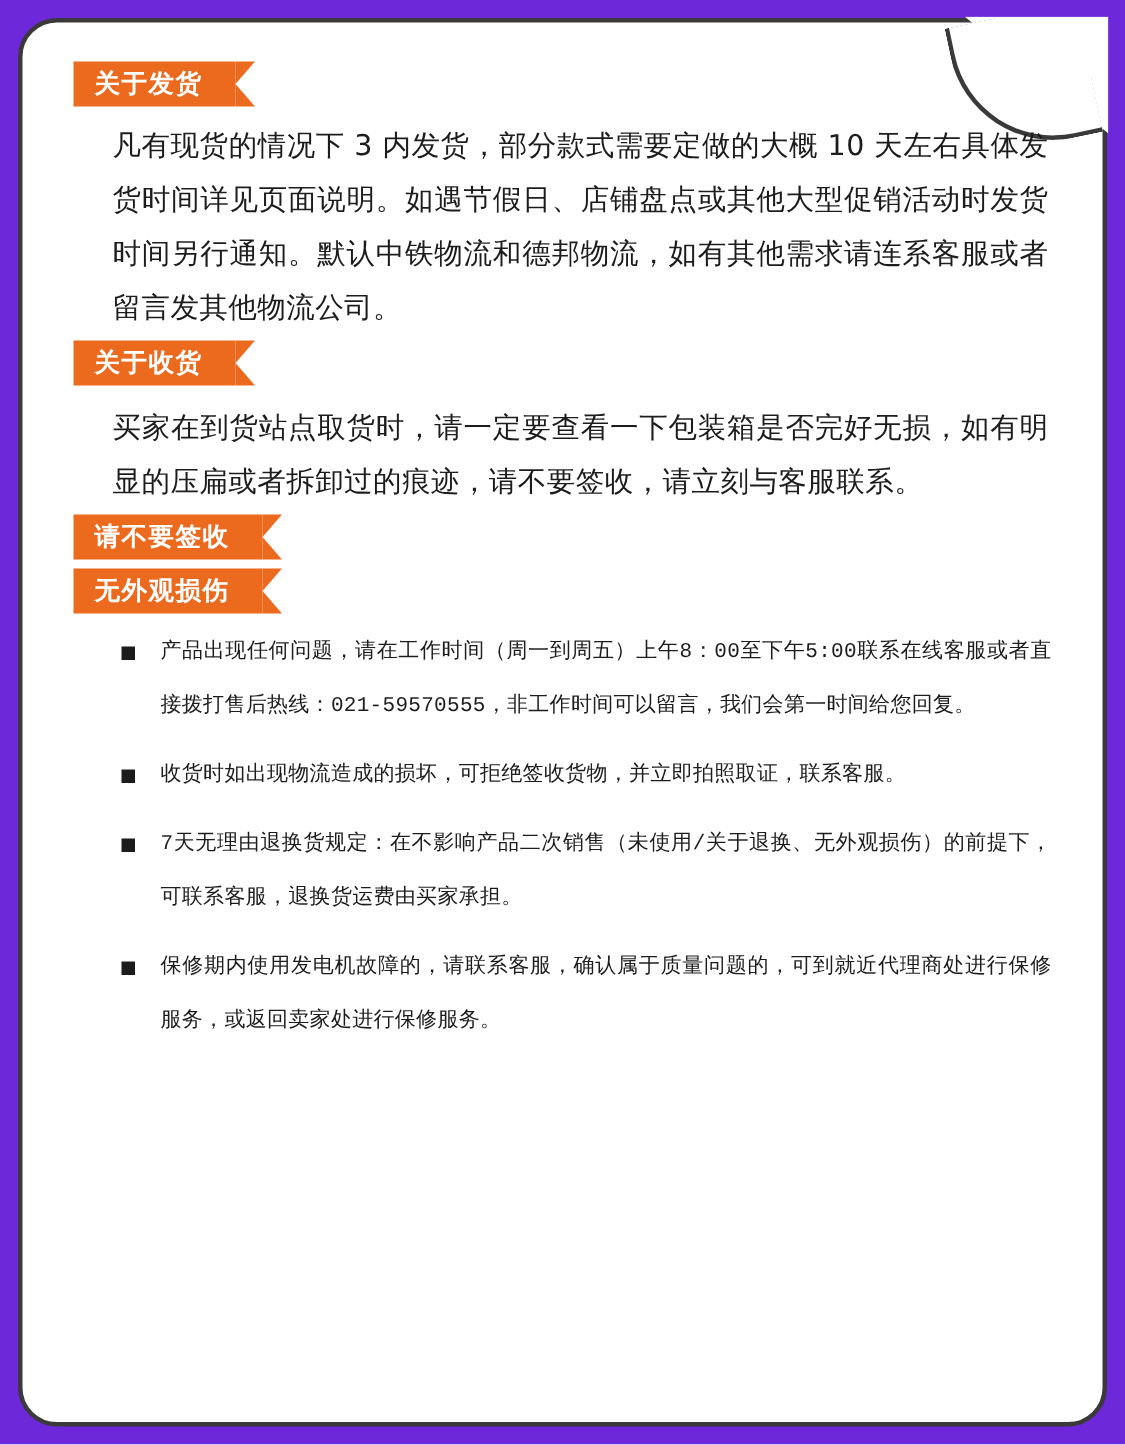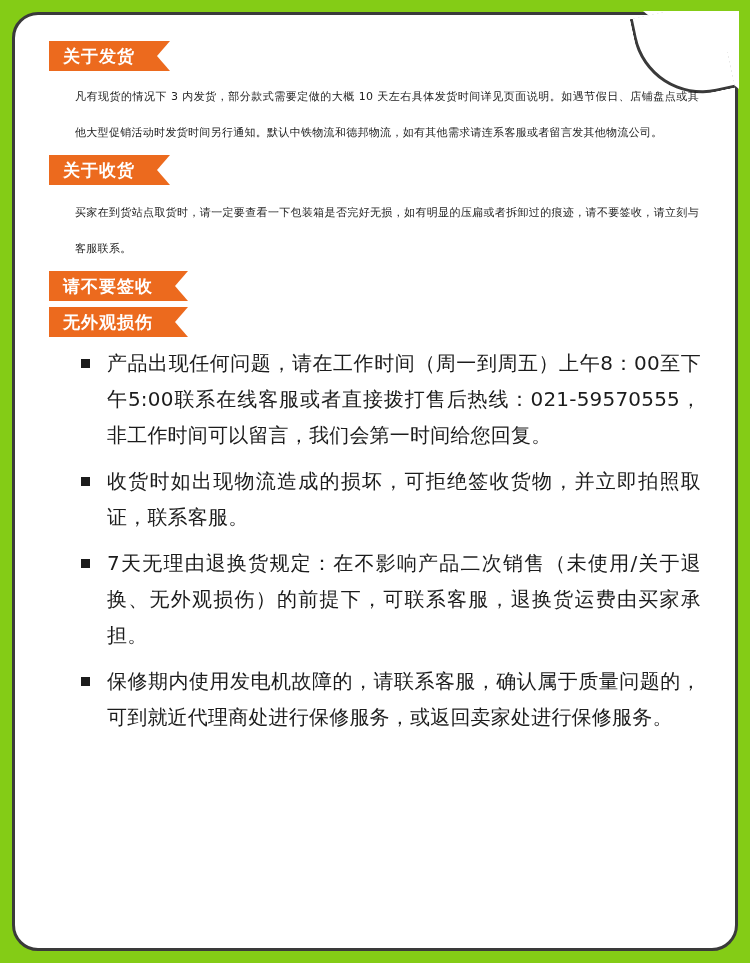--- a/index.html
+++ b/index.html
@@ -14,21 +14,21 @@
     color: #231f20;
     overflow: hidden;
   }
 
   .page {
     position: relative;
     width: 750px;
     height: 963px;
     box-sizing: border-box;
     padding: 0;
-    background: #84cc16;
+    background: #6d28d9;
   }
 
   
   .frame {
     position: absolute;
     left: 12px;
     top: 12px;
     width: 726px;
     height: 939px;
     box-sizing: border-box;
@@ -94,41 +94,42 @@
     width: 0;
     height: 0;
     border-top: 15px solid #ec6a1e;
     border-bottom: 15px solid #ec6a1e;
     border-right: 13px solid transparent;
   }
 
   .para {
     margin: 10px 0 0 0;
     padding: 0 8px 0 40px;
-    font-size: 11px;
+    font-size: 19px;
     line-height: 36px;
     text-align: justify;
     letter-spacing: 0.3px;
     color: #1c1c1c;
   }
 
   ul.bullets {
     list-style: none;
     margin: 8px 0 0 0;
     padding: 0 6px 0 44px;
   }
   ul.bullets li {
     position: relative;
-    font-size: 20px;
+    font-size: 14px;
     line-height: 36px;
     margin-bottom: 10px;
     padding-left: 28px;
     text-align: justify;
     letter-spacing: 0.2px;
     color: #1c1c1c;
+    font-family: Liberation Mono, monospace;
   }
   ul.bullets li::before {
     content: "";
     position: absolute;
     left: 2px;
     top: 14px;
     width: 9px;
     height: 9px;
     background: #1c1c1c;
   }

